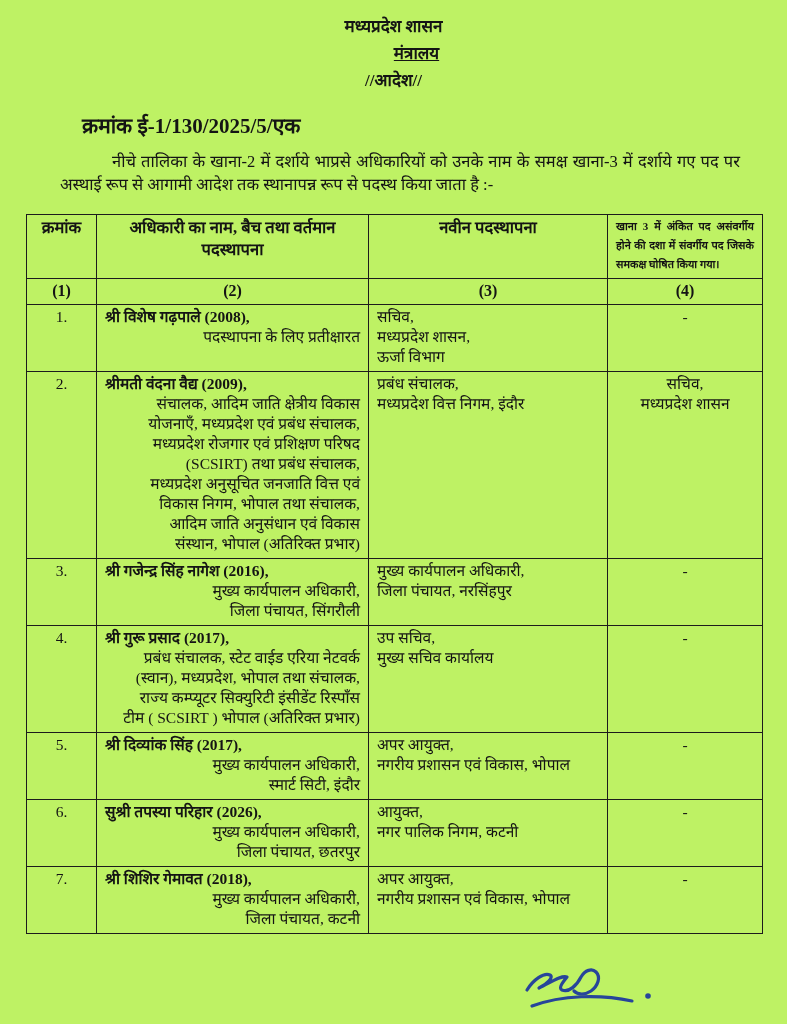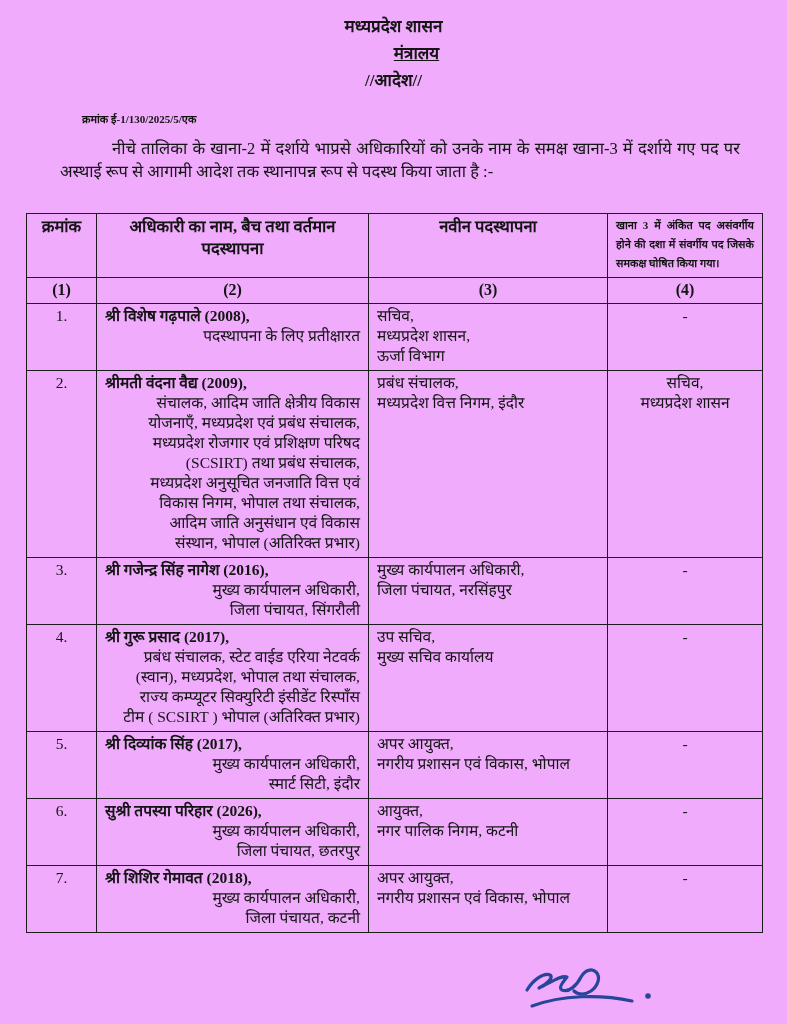--- a/index.html
+++ b/index.html
@@ -5,57 +5,57 @@
   html, body {
     margin: 0;
     padding: 0;
     background: #f3f3f3;
   }
   .page {
     position: relative;
     width: 787px;
     height: 1024px;
     margin: 0 auto;
-    background: #f0abfc;
+    background: #bef264;
     color: #141414;
     font-family: "Liberation Serif", "DejaVu Serif", serif;
     overflow: hidden;
     box-sizing: border-box;
   }
   
   .doc-header {
     padding-top: 13px;
     text-align: center;
     font-weight: 700;
     font-size: 17px;
     line-height: 27px;
   }
   .doc-header .underlined { text-decoration: underline; margin-left: 46px; }
   
   .ref-row {
     display: flex;
     justify-content: space-between;
     margin: 17px 69px 0 82px;
     font-weight: 700;
-    font-size: 11px;
+    font-size: 21px;
   }
   
   .intro {
     margin: 11px 47px 4px 60px;
     font-size: 16.5px;
     line-height: 23px;
     text-align: justify;
     text-indent: 52px;
   }
   
   table.order-table {
     border-collapse: collapse;
     table-layout: fixed;
     width: 736px;
-    margin: 30px 0 0 26px;
+    margin: 18px 0 0 26px;
     font-size: 15.5px;
     line-height: 20px;
   }
   table.order-table th,
   table.order-table td {
     border: 1.6px solid #1c1c1c;
     vertical-align: top;
     padding: 2px 8px 4px 8px;
     box-sizing: border-box;
     overflow: hidden;

